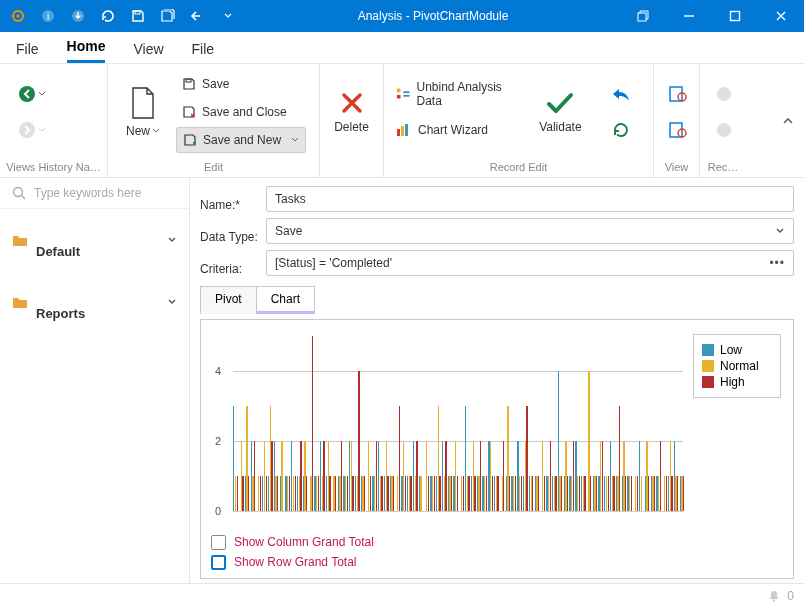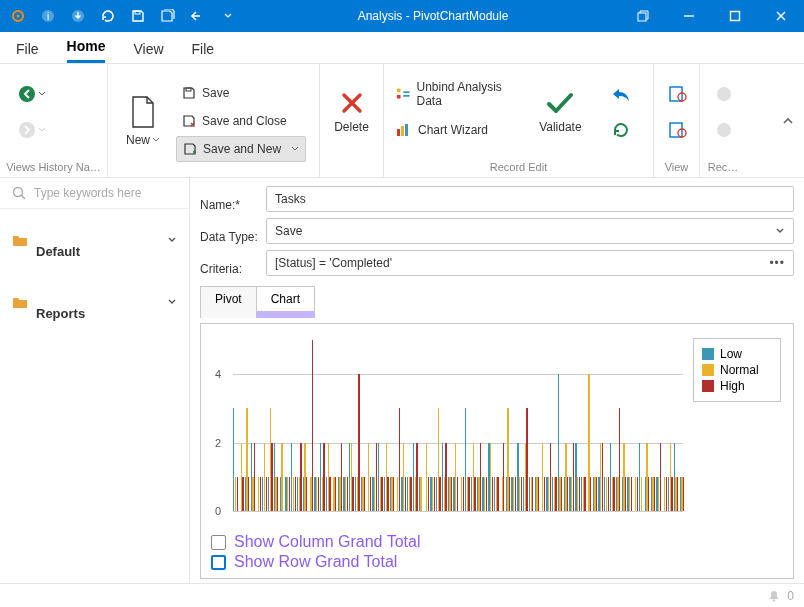--- a/index.html
+++ b/index.html
@@ -29,33 +29,33 @@
   .tree { flex: 1; padding: 6px 0; }
   .tree-item { display: flex; align-items: center; padding: 6px 12px; font-size: 13px; color: #333; cursor: pointer; justify-content: space-between;}
   .tree-item .lbl { display:flex; align-items:center; gap:8px;}
   .tree-item.bold .name { font-weight: 600; margin-top: 23px; }
   .main { flex: 1; padding: 8px 10px 4px 10px; display: flex; flex-direction: column; gap: 6px; overflow: hidden;}
   .form-row { display: flex; align-items: flex-end; gap: 8px; font-size: 12px; }
   .form-row label { width: 58px; color: #333; }
   .form-row .field { flex: 1; border: 1px solid #c8c8c8; border-radius: 2px; height: 26px; display: flex; align-items: center; padding: 0 8px; font-size: 12px; color: #333; background: #fff; justify-content: space-between;}
   .tabs { display: flex; gap: 0; margin-top: 4px; }
   .ptab { padding: 5px 14px; font-size: 12px; border: 1px solid #c8c8c8; border-bottom: none; background: #f7f7f7; cursor: pointer; margin-right: -1px;}
-  .ptab.active { background: #fff; border-bottom: 7px solid #c4b5fd; position: relative; z-index: 2;}
+  .ptab.active { background: #fff; border-bottom: 3px solid #c4b5fd; position: relative; z-index: 2;}
   .chart-panel { flex: 1; border: 1px solid #c8c8c8; margin-top: -1px; padding: 6px 8px 4px 8px; display: flex; flex-direction: column; }
   .chart-area { flex: 1; position: relative; display: flex; }
   .plot { flex: 1; position: relative; }
   .legend { width: 88px; border: 1px solid #c8c8c8; align-self: flex-start; margin: 8px 4px 0 6px; padding: 6px 8px; font-size: 12px;}
   .legend .li { display:flex; align-items:center; gap:6px; margin:2px 0;}
   .legend .sw { width:12px; height:12px; }
   .grid { position:absolute; left:24px; right:4px; top:10px; bottom:14px; border-bottom:1px solid #888;}
   .gridline { position:absolute; left:0; right:0; border-top:1px solid #ccc; }
   .ylabel { position:absolute; left:-18px; transform: translateY(-50%); font-size:11px; color:#555; }
   #bars { position:absolute; left:0; right:0; bottom:0; top:0; display:flex; align-items:flex-end; gap:0; }
   .bar { flex:1; margin:0 0.2px; }
-  .checks { padding: 6px 2px 2px 2px; font-size: 16px; color:#8b5cf6;}
+  .checks { padding: 6px 2px 2px 2px; font-size: 12px; color:#be185d;}
   .checks .ck { display:flex; align-items:center; gap:8px; height:20px; cursor:pointer;}
   .checkbox { width:15px; height:15px; border:1.5px solid #888; border-radius:2px;}
   .checkbox.blue { border:2px solid #0078d4; }
   .statusbar { height:24px; border-top:1px solid #e5e5e5; display:flex; align-items:center; justify-content:flex-end; padding:0 10px; font-size:12px; color:#aaa; gap:6px;}
   svg { display:block; }
 </style>
 </head>
 <body>
 
 <div class="titlebar">
@@ -201,20 +201,21 @@
               <path d="M2 2h8l2 2v8H2z" fill="none" stroke="#333" stroke-width="1.2"></path>
               <path d="M10 10h3M11.5 8.5v3" stroke="#1e8449" stroke-width="1.4"></path>
             </svg>
             <span>Save and New</span>
             <svg width="8" height="8" viewBox="0 0 8 8" style="margin-left:4px;">
               <path d="M1 2l3 3 3-3" fill="none" stroke="#666"></path>
             </svg>
           </div>
       </div>
     </div>
+    <div class="glabel">Edit</div>
   </div>
 
   <div class="ribbon-group" style="width:64px;">
     <div class="gbody">
         <div class="big-btn">
           <svg width="26" height="26" viewBox="0 0 26 26">
             <path d="M5 5l16 16M21 5L5 21" stroke="#d83b2a" stroke-width="3.5" stroke-linecap="round"></path>
           </svg>
           <span>Delete</span>
         </div>

